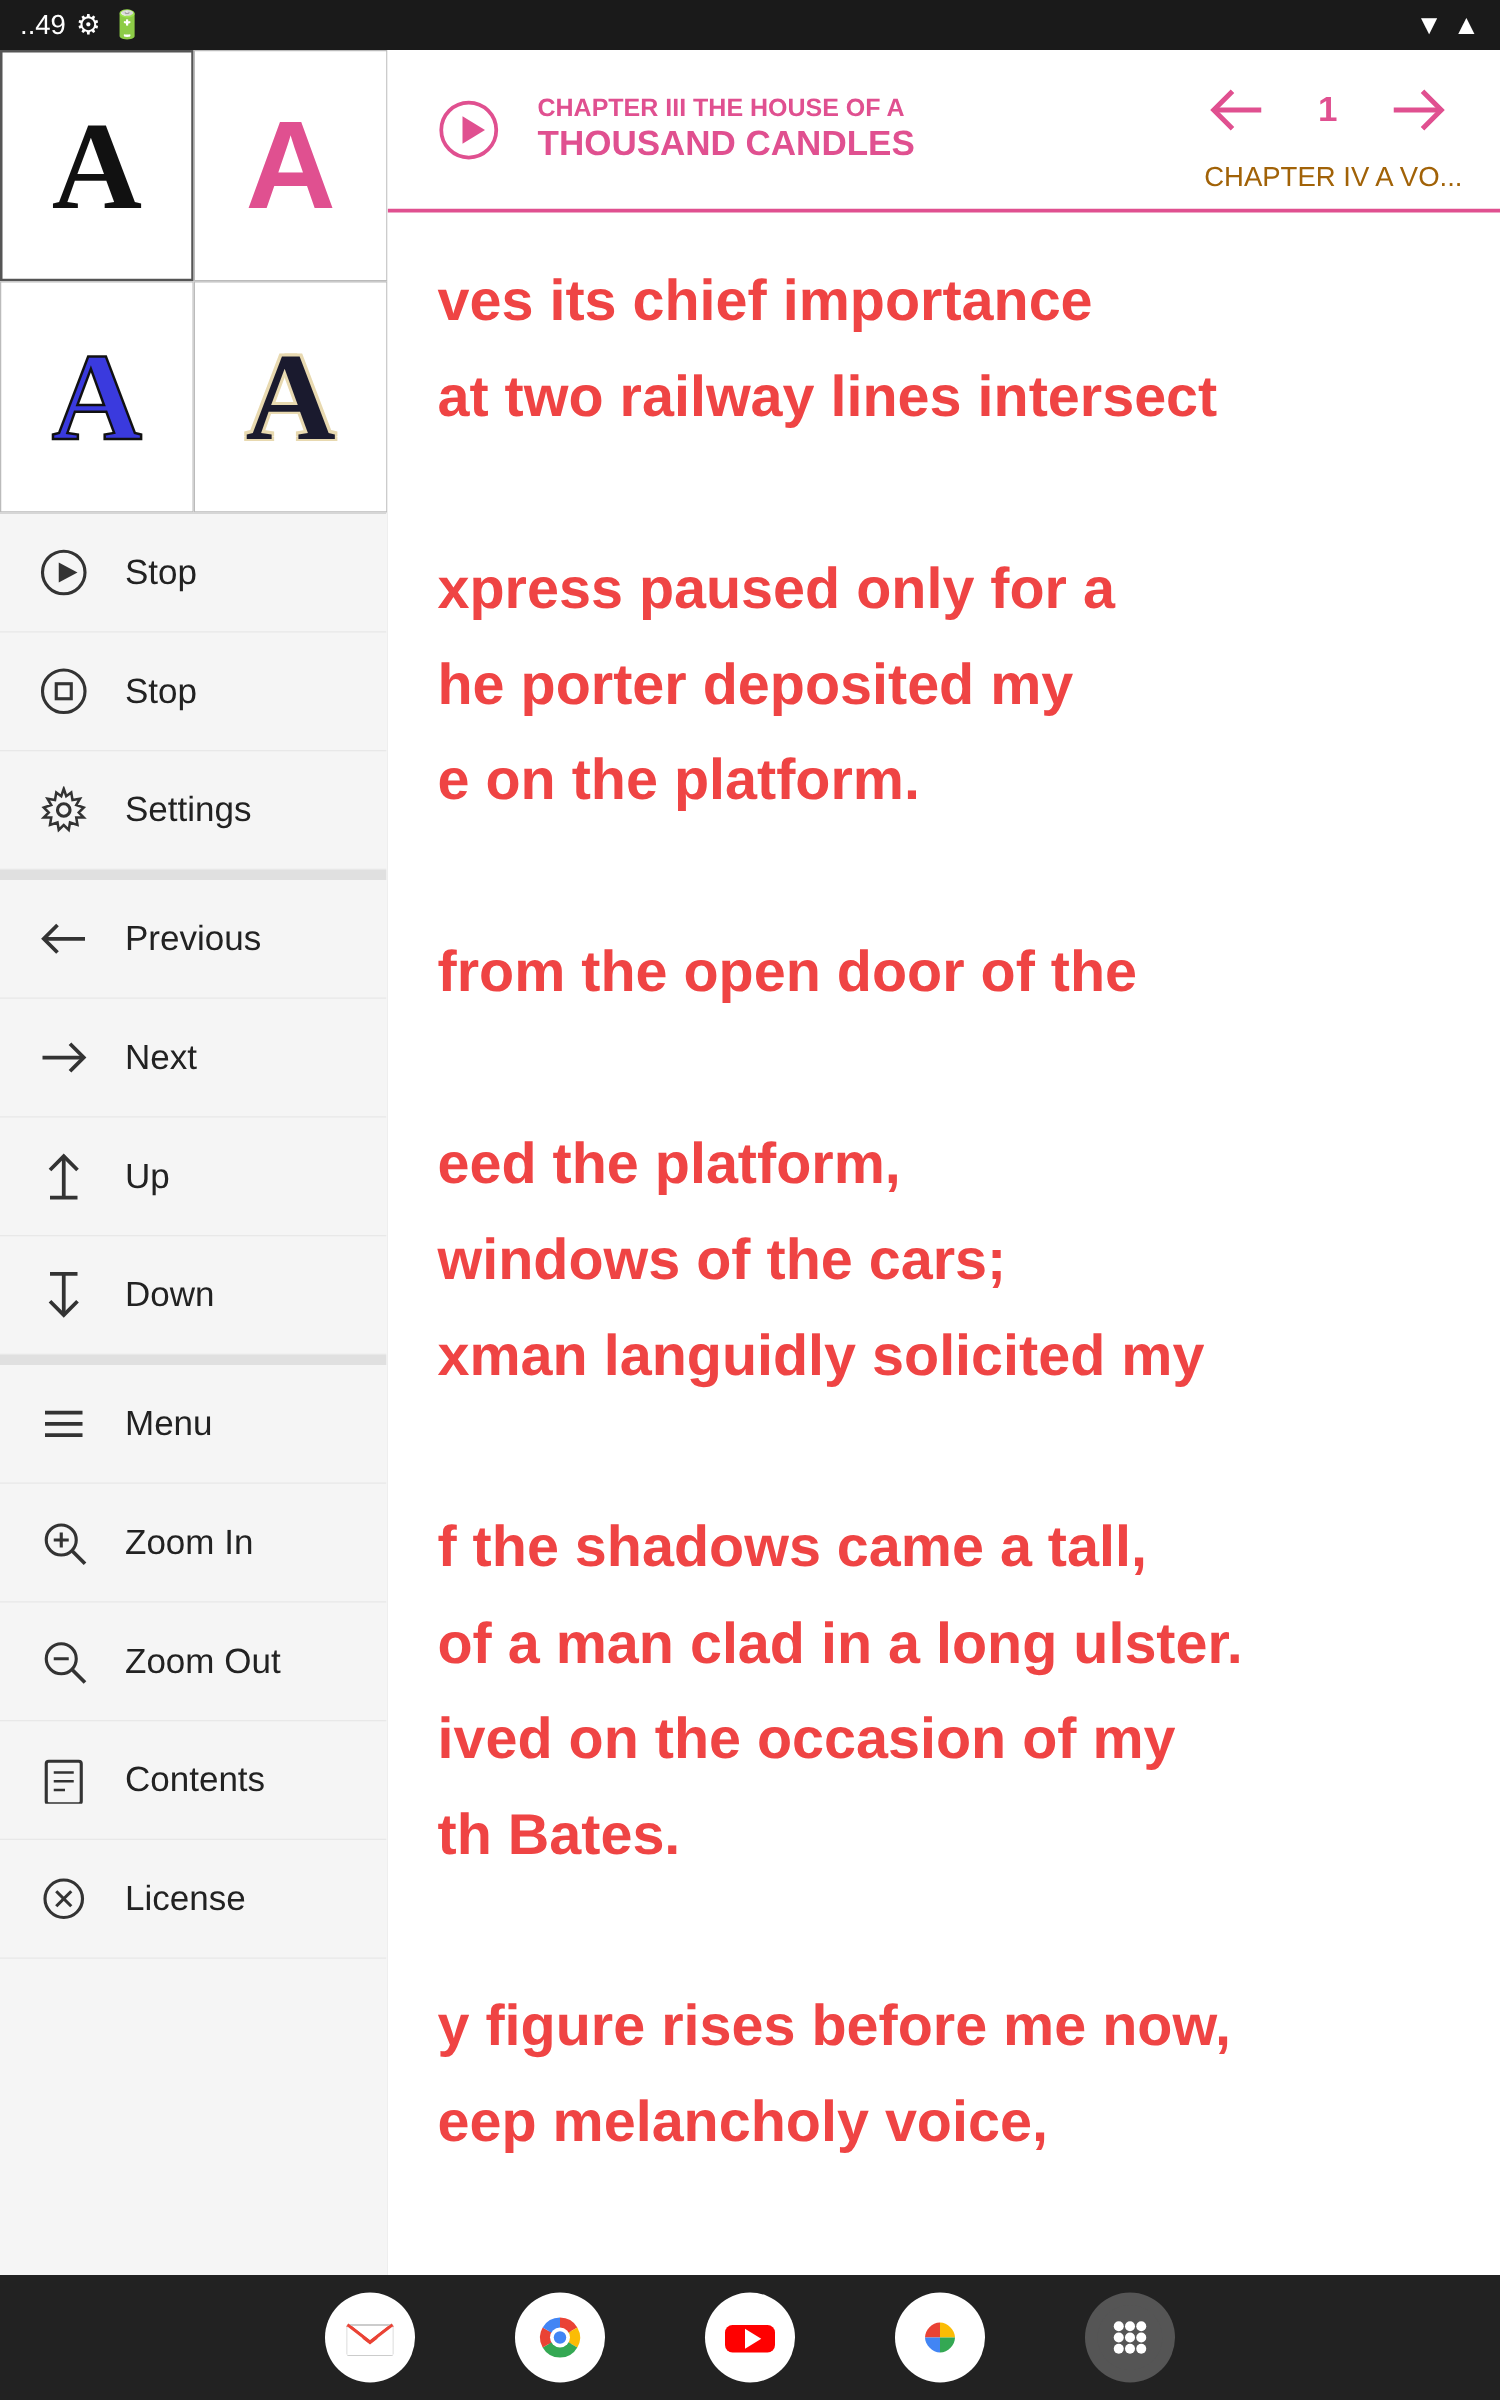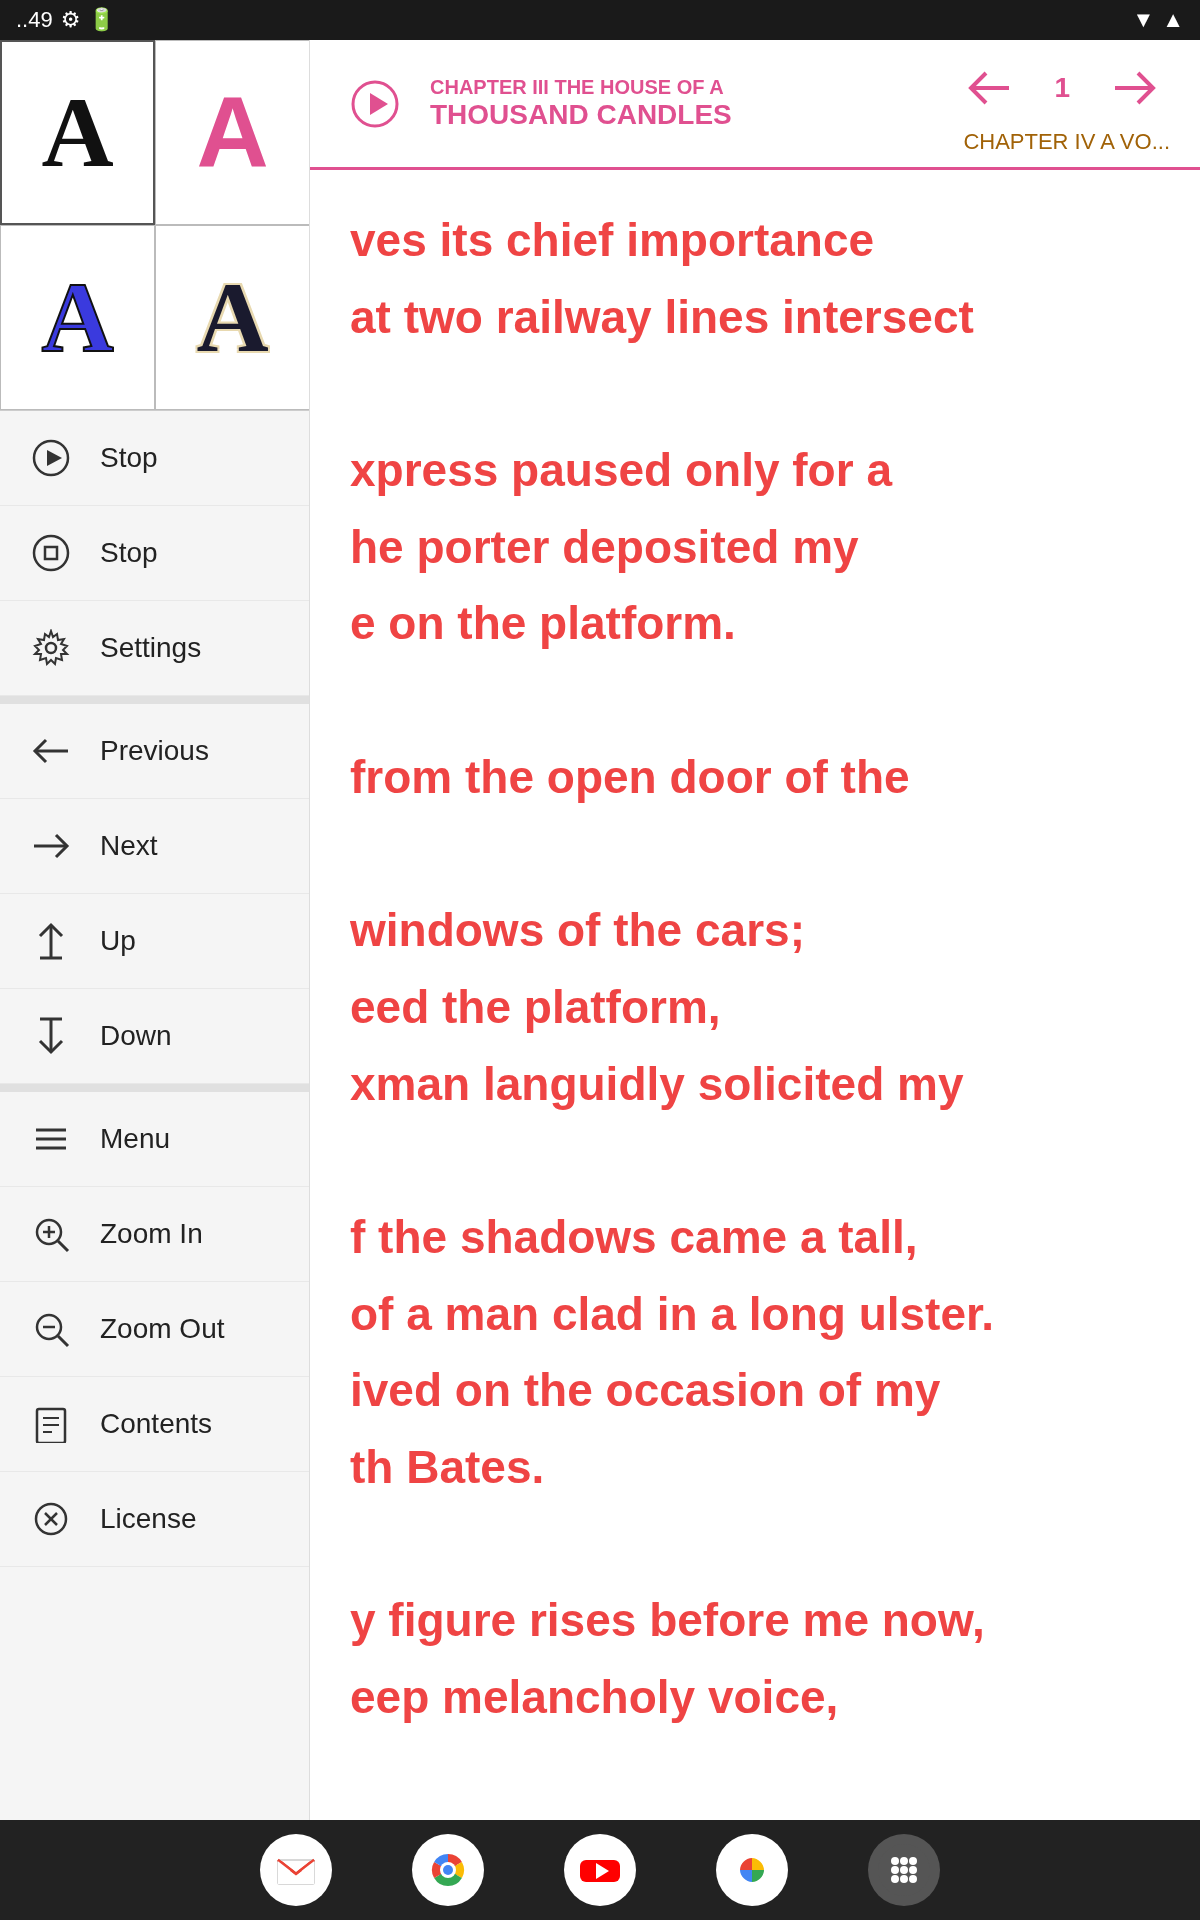--- a/index.html
+++ b/index.html
@@ -437,22 +437,22 @@
     <div class="book-content">
       <span class="book-text-line">ves its chief importance</span>
       <span class="book-text-line">at two railway lines intersect</span>
       <span class="book-text-line">&nbsp;</span>
       <span class="book-text-line">xpress paused only for a</span>
       <span class="book-text-line">he porter deposited my</span>
       <span class="book-text-line">e on the platform.</span>
       <span class="book-text-line">&nbsp;</span>
       <span class="book-text-line">from the open door of the</span>
       <span class="book-text-line">&nbsp;</span>
+      <span class="book-text-line">eed the platform,</span>
       <span class="book-text-line">windows of the cars;</span>
-      <span class="book-text-line">eed the platform,</span>
       <span class="book-text-line">xman languidly solicited my</span>
       <span class="book-text-line">&nbsp;</span>
       <span class="book-text-line">f the shadows came a tall,</span>
       <span class="book-text-line">of a man clad in a long ulster.</span>
       <span class="book-text-line">ived on the occasion of my</span>
       <span class="book-text-line">th Bates.</span>
       <span class="book-text-line">&nbsp;</span>
       <span class="book-text-line">y figure rises before me now,</span>
       <span class="book-text-line">eep melancholy voice,</span>
     </div>

